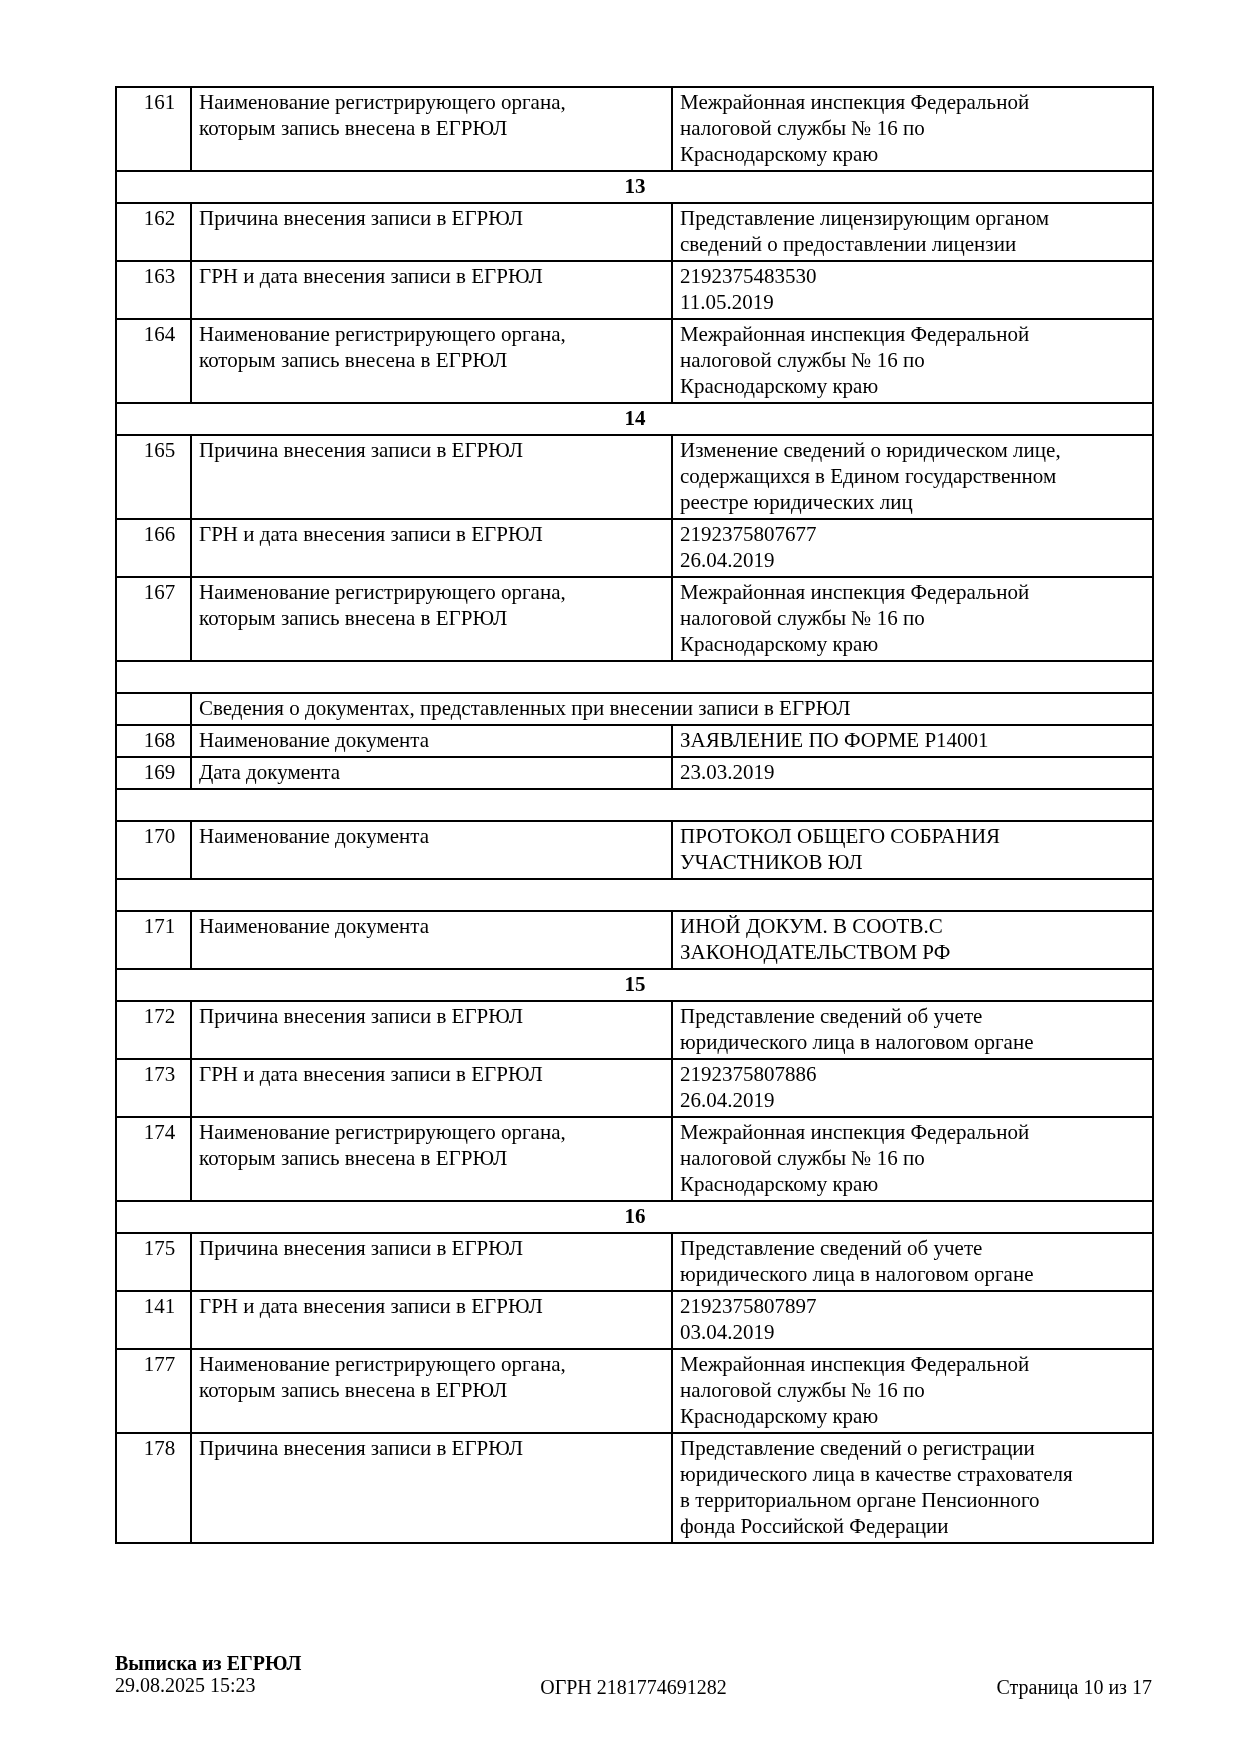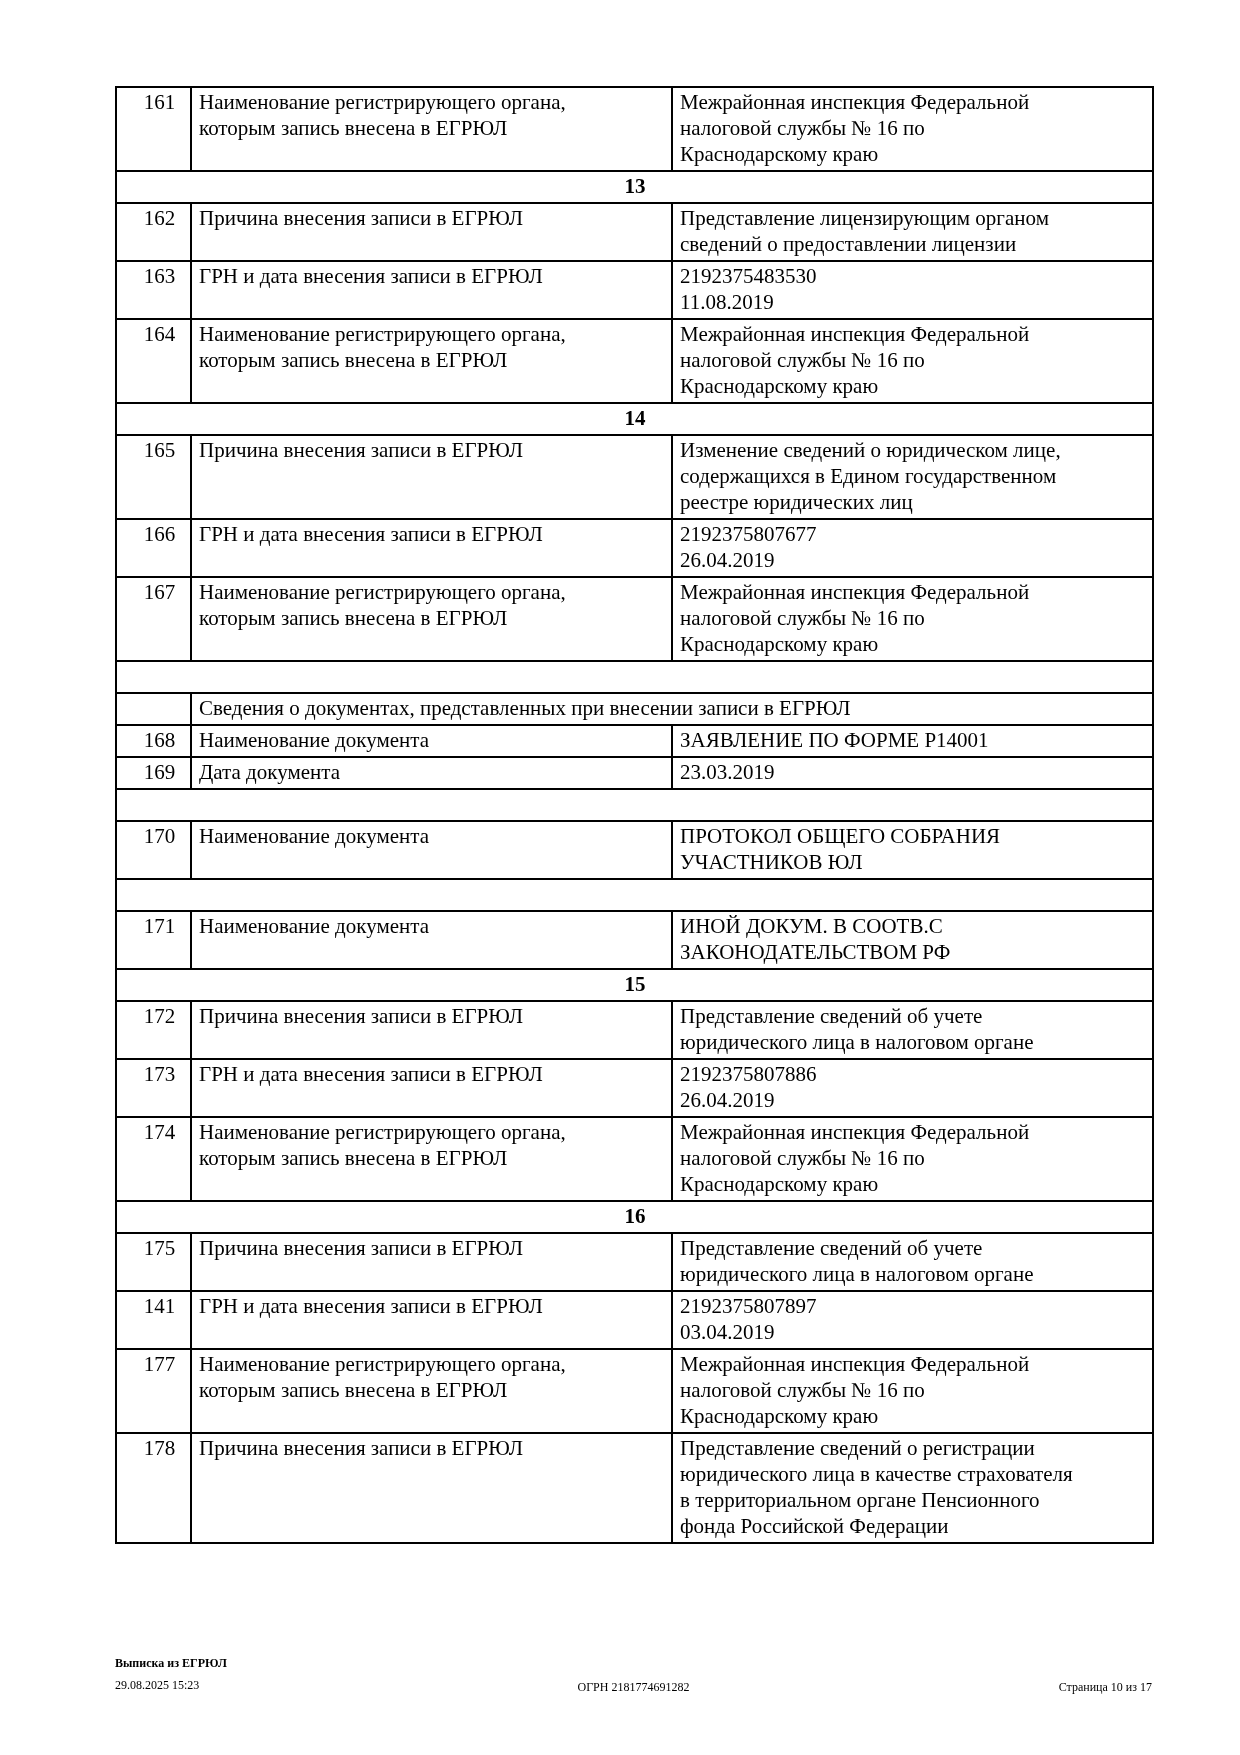--- a/index.html
+++ b/index.html
@@ -42,21 +42,21 @@
     font-weight: bold;
     height: 32px;
     white-space: normal;
   }
   td.c-spacer { height: 32px; }
   td.c-subheader { white-space: normal; }
   .footer {
     position: absolute;
     left: 115px; top: 1652px;
     width: 1037px; height: 46px;
-    font-size: 12px;
+    font-size: 20px;
     line-height: 22px;
     font-family: Liberation Serif, serif;
   }
   .footer .f-left { position: absolute; left: 0; top: 0; }
   .footer .f-title { font-weight: bold; }
   .footer .f-center { position: absolute; left: 0; right: 0; bottom: 0; text-align: center; }
   .footer .f-right { position: absolute; right: 0; bottom: 0; margin-top: 8px; }
 </style>
 </head>
 <body>
@@ -83,21 +83,21 @@
         <tr>
           <td class="c-num">162</td>
           <td class="c-label">Причина внесения записи в ЕГРЮЛ</td>
           <td class="c-value">Представление лицензирующим органом
 сведений о предоставлении лицензии</td>
         </tr>
         <tr>
           <td class="c-num">163</td>
           <td class="c-label">ГРН и дата внесения записи в ЕГРЮЛ</td>
           <td class="c-value">2192375483530
-11.08.2019</td>
+11.05.2019</td>
         </tr>
         <tr>
           <td class="c-num">164</td>
           <td class="c-label">Наименование регистрирующего органа,
 которым запись внесена в ЕГРЮЛ</td>
           <td class="c-value">Межрайонная инспекция Федеральной
 налоговой службы № 16 по
 Краснодарскому краю</td>
         </tr>
         <tr>

